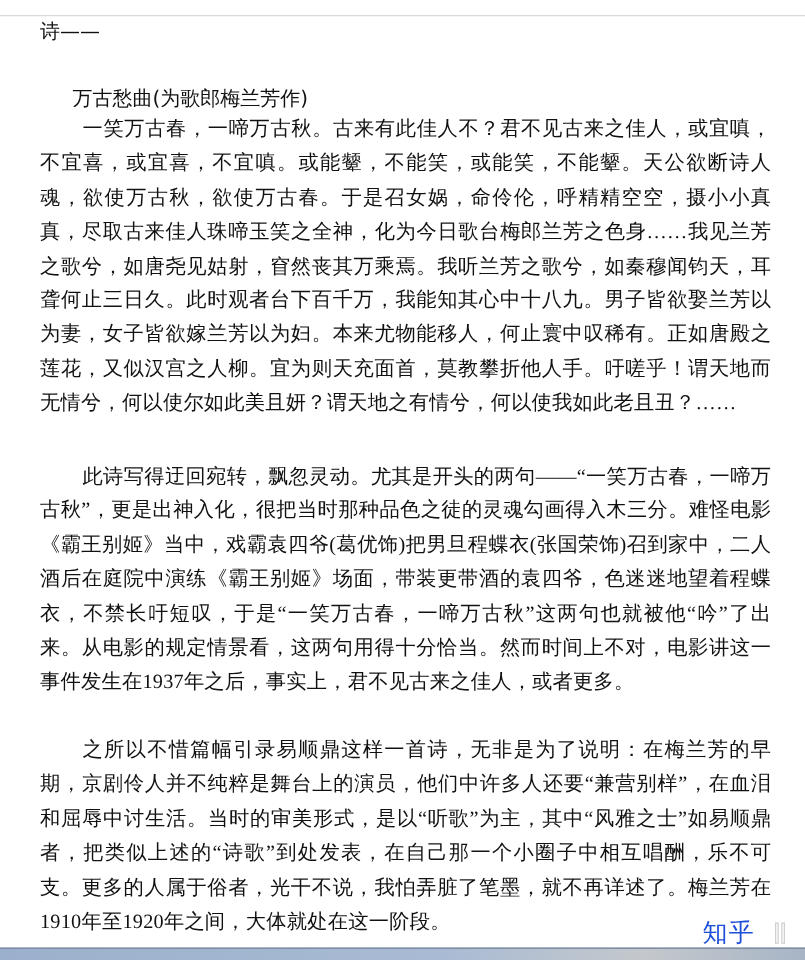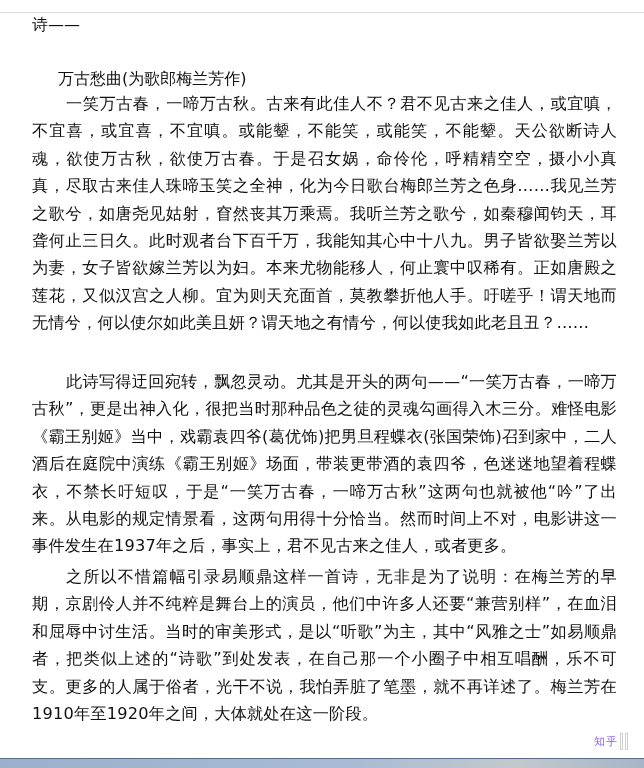--- a/index.html
+++ b/index.html
@@ -48,36 +48,37 @@
   }
   .para {
     position: absolute;
     left: 32px;
     width: 585px;
     font-size: 16.2px;
     line-height: 27.4px;
     text-indent: 2.1em;
     text-align: justify;
     letter-spacing: 0.2px;
+    font-family: Liberation Serif, serif;
   }
   .p1 { top: 77px; }
   .p2 { top: 355px; }
-  .p3 { top: 550px; }
+  .p3 { top: 574px; }
   .p4 { top: 742px; }
   .watermark {
     position: absolute;
     right: 16px;
     top: 733px;
-    font-size: 11px;
-    color: #8b5cf6;
+    font-size: 20px;
+    color: #1d4ed8;
     letter-spacing: 1px;
     white-space: nowrap;
     display: flex;
     align-items: center;
-    gap: 2px;
+    gap: 16px;
   }
   .wm-bars {
     display: inline-flex;
     gap: 2px;
     align-items: center;
   }
   .wm-bars span {
     display: inline-block;
     width: 3px;
     height: 17px;

